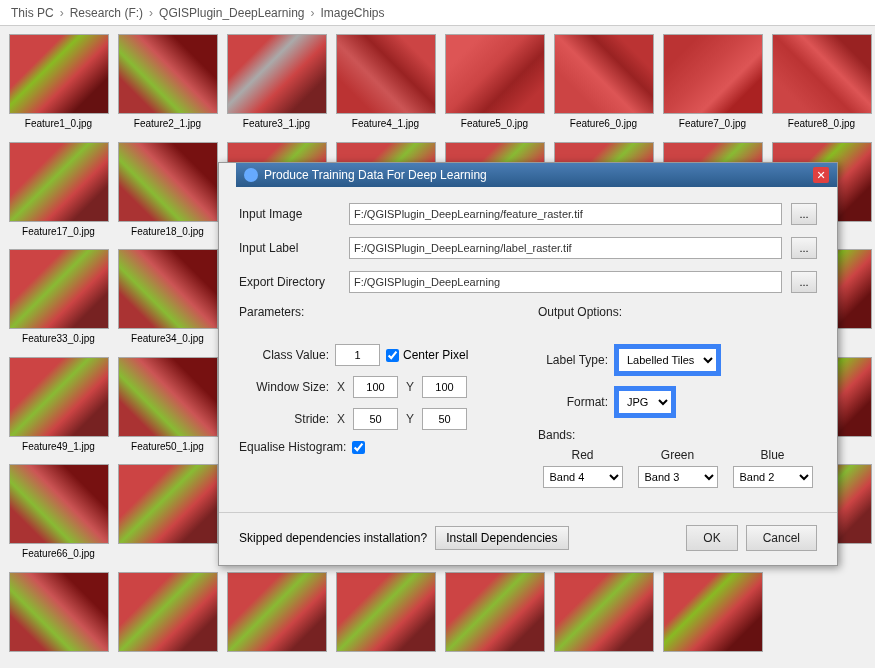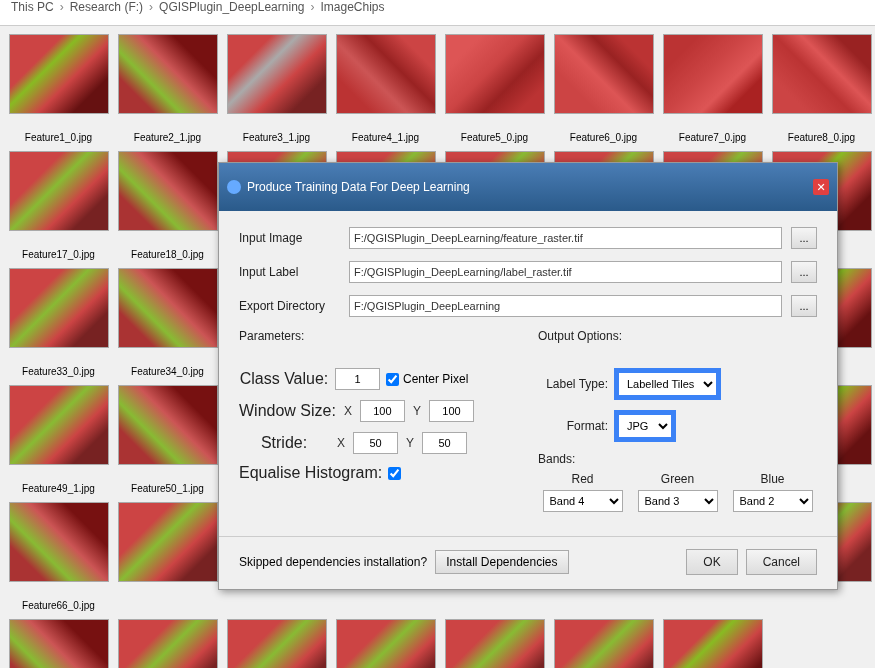--- a/index.html
+++ b/index.html
@@ -15,20 +15,21 @@
 
     
     .breadcrumb-bar {
       position: absolute;
       top: 0; left: 0;
       width: 875px;
       height: 26px;
       background: #fff;
       border-bottom: 1px solid #ccc;
       display: flex;
+      align-items: center;
       padding: 0 8px;
       font-size: 12px;
       color: #333;
     }
     .breadcrumb-bar span { margin: 0 3px; color: #555; }
     .breadcrumb-bar .sep { color: #888; }
 
     
     .thumb-grid {
       position: absolute;
@@ -53,21 +54,21 @@
       width: 100px;
       height: 80px;
       background: #8b1a1a;
       border: 1px solid #aaa;
       overflow: hidden;
       position: relative;
     }
     .thumb-label {
       font-size: 10px;
       color: #000;
-      margin-top: 18px;
+      margin-top: 4px;
       text-align: center;
     }
 
     
     .img-1 { background: linear-gradient(135deg, #c44 30%, #8b2 40%, #c44 60%, #611 80%); }
     .img-2 { background: linear-gradient(45deg, #a33 20%, #8b3 35%, #c55 55%, #711 75%); }
     .img-3 { background: linear-gradient(135deg, #c44 25%, #aaa 40%, #c44 60%, #722 80%); }
     .img-4 { background: linear-gradient(45deg, #b33 20%, #c55 40%, #922 60%, #c44 80%); }
     .img-5 { background: linear-gradient(135deg, #d55 20%, #c44 45%, #922 65%, #b33 85%); }
     .img-6 { background: linear-gradient(45deg, #c44 25%, #d55 45%, #922 65%, #b33 80%); }
@@ -83,25 +84,26 @@
       left: 218px;
       width: 620px;
       background: #f0f0f0;
       border: 1px solid #999;
       box-shadow: 2px 2px 8px rgba(0,0,0,0.4);
     }
 
     .dialog-titlebar {
       background: linear-gradient(to bottom, #4a7db5, #2a5a8a);
       color: white;
-      padding: 16px 8px;
+      padding: 4px 8px;
       display: flex;
       align-items: center;
       justify-content: space-between;
       font-size: 12px;
+      margin-left: 17px;
     }
     .dialog-titlebar-left {
       display: flex;
       align-items: center;
       gap: 6px;
     }
     .dialog-icon {
       width: 14px;
       height: 14px;
       background: #6af;
@@ -183,24 +185,24 @@
       color: #222;
     }
 
     .param-row {
       display: flex;
       align-items: center;
       margin-bottom: 10px;
       gap: 6px;
     }
     .param-label {
-      font-size: 16px;
+      font-size: 12px;
       color: #222;
       min-width: 90px;
-      text-align: center;
+      text-align: right;
     }
     .param-input {
       width: 45px;
       height: 22px;
       border: 1px solid #aaa;
       background: white;
       text-align: center;
       font-size: 11px;
     }
     .param-xyz {

